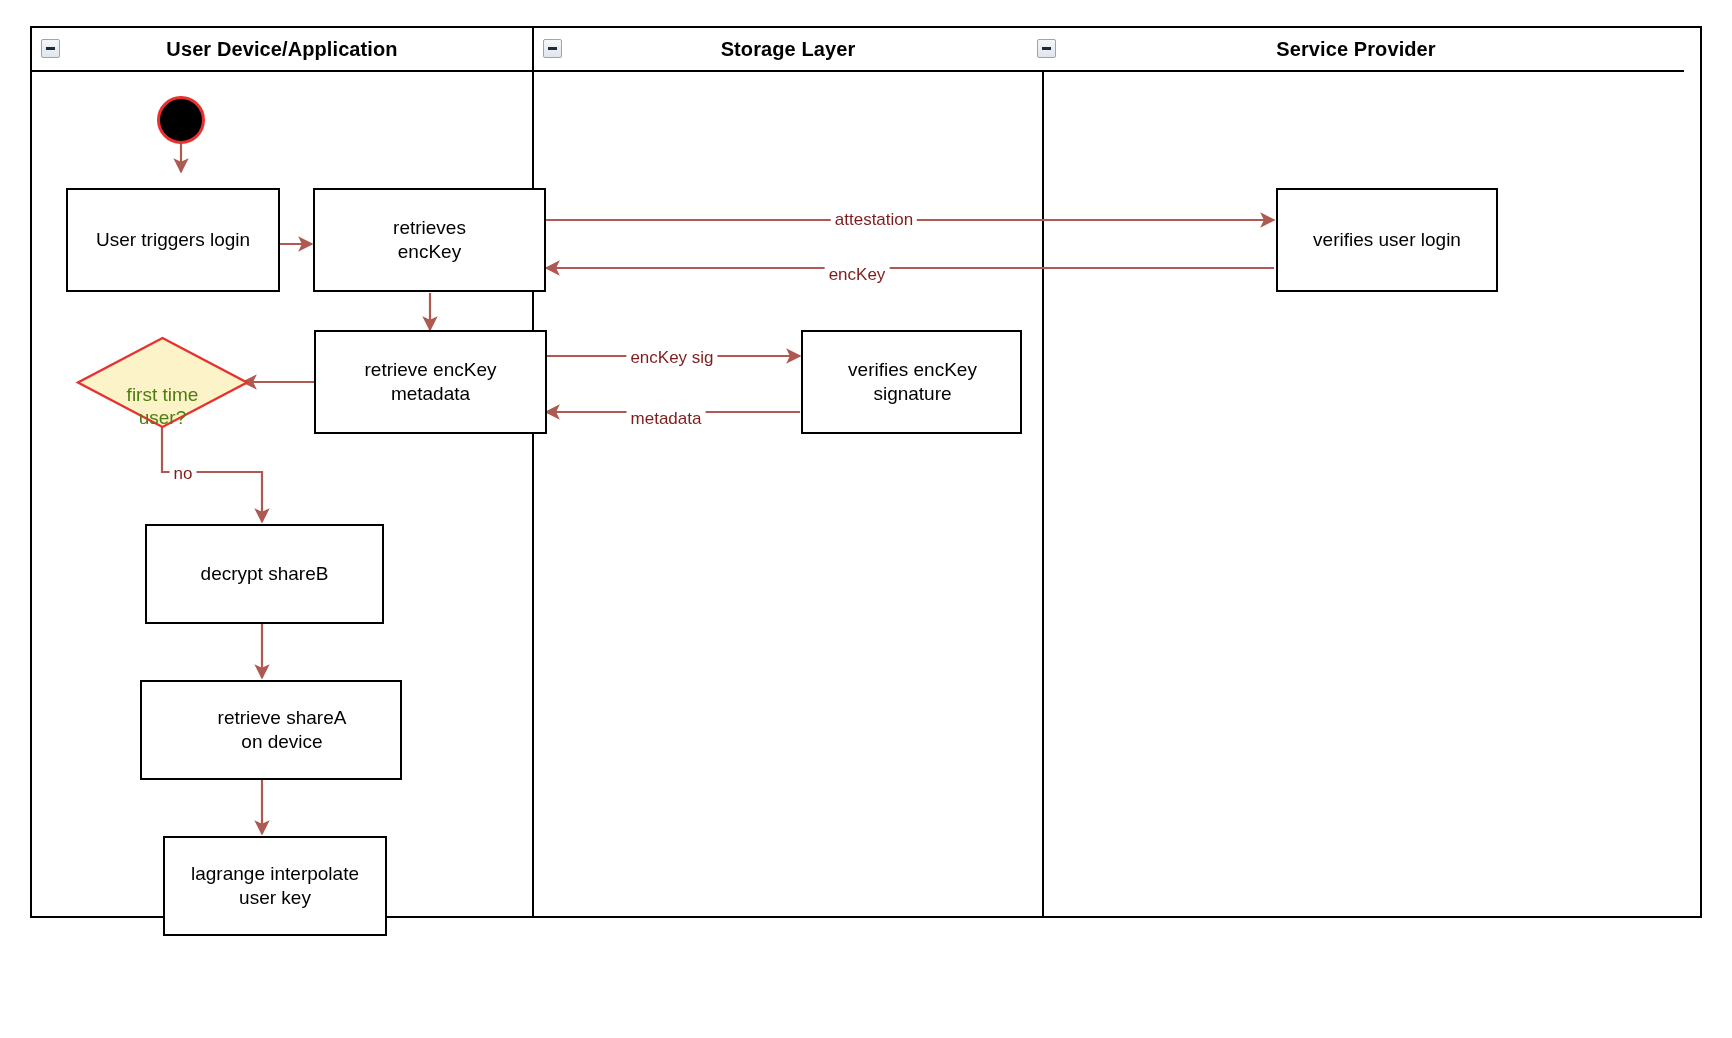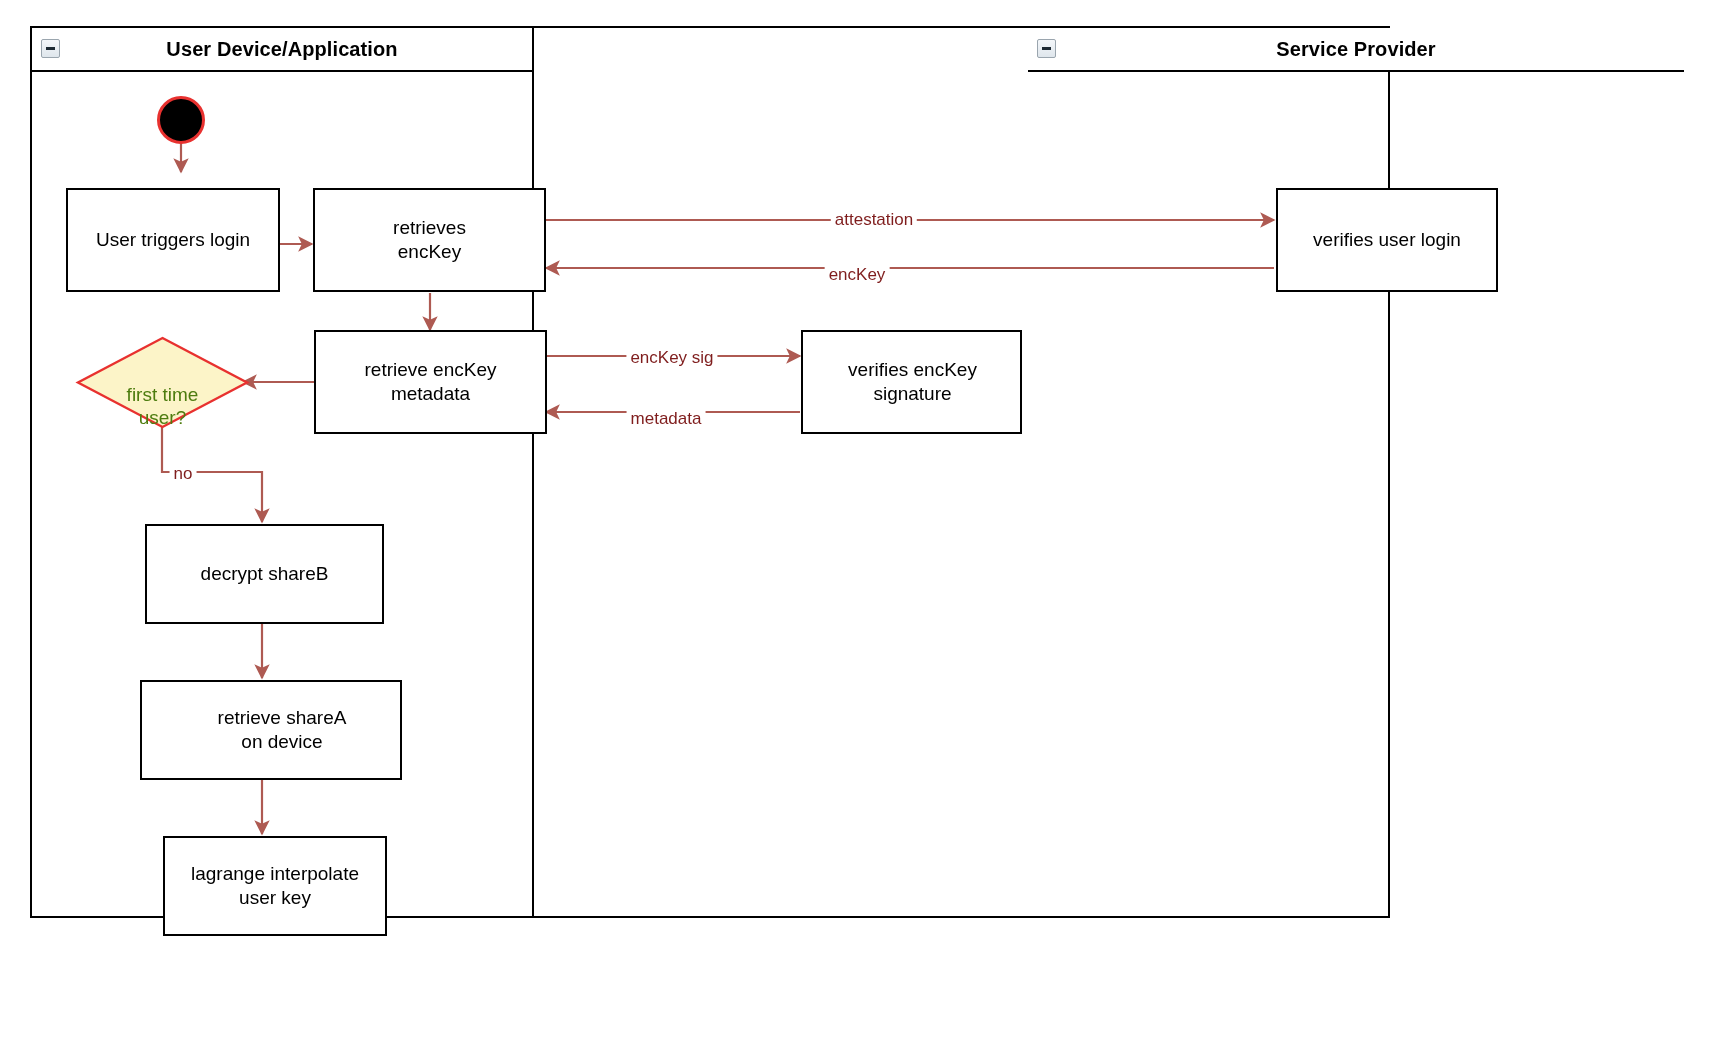--- a/index.html
+++ b/index.html
@@ -15,21 +15,21 @@
     height: 1038px;
     background: #ffffff;
     overflow: hidden;
   }
 
   
   .pool {
     position: absolute;
     left: 30px;
     top: 26px;
-    width: 1360px;
+    width: 1672px;
     height: 892px;
     border: 2px solid #000000;
     box-sizing: border-box;
   }
   .lane {
     position: absolute;
     top: 0;
     height: 100%;
     box-sizing: border-box;
     border-right: 2px solid #000000;
@@ -147,20 +147,28 @@
 
     <div class="lane" style="left:0; width:502px;">
       <div class="lane-header">
         <div class="collapse-btn">
           <span class="bar"></span>
         </div>
         <span class="lane-title">User Device/Application</span>
       </div>
     </div>
 
+    <div class="lane" style="left:502px; width:510px;">
+      <div class="lane-header">
+        <div class="collapse-btn">
+          <span class="bar"></span>
+        </div>
+        <span class="lane-title">Storage Layer</span>
+      </div>
+    </div>
 
     <div class="lane last" style="left:996px; width:656px;">
       <div class="lane-header">
         <div class="collapse-btn">
           <span class="bar"></span>
         </div>
         <span class="lane-title">Service Provider</span>
       </div>
     </div>
 

